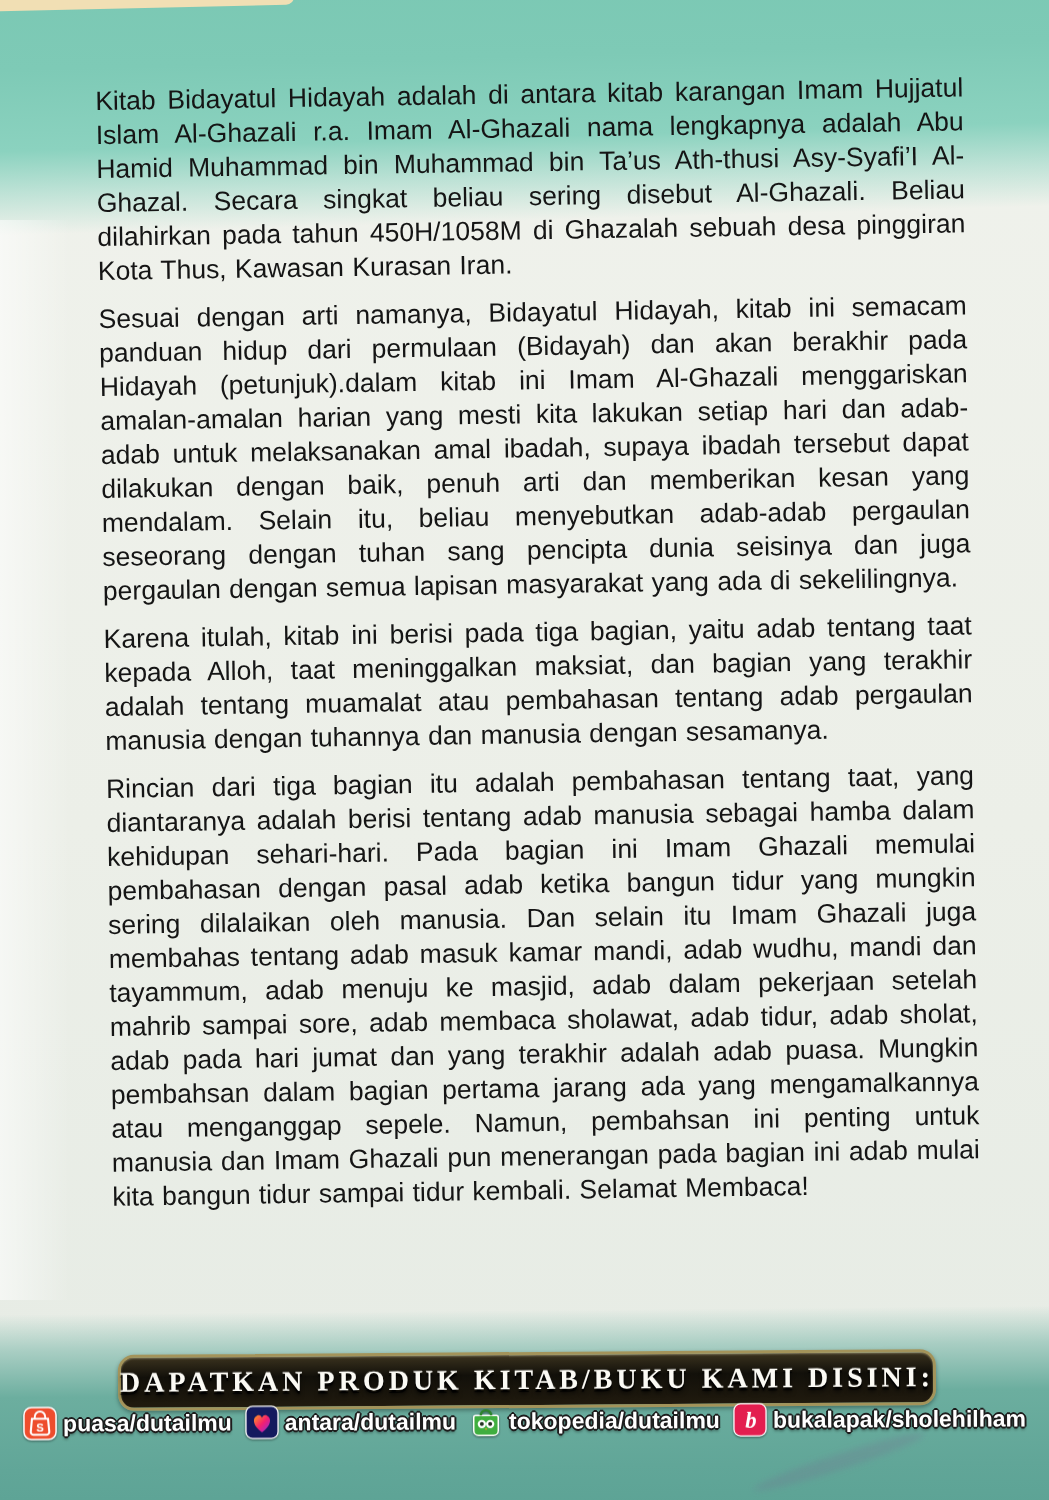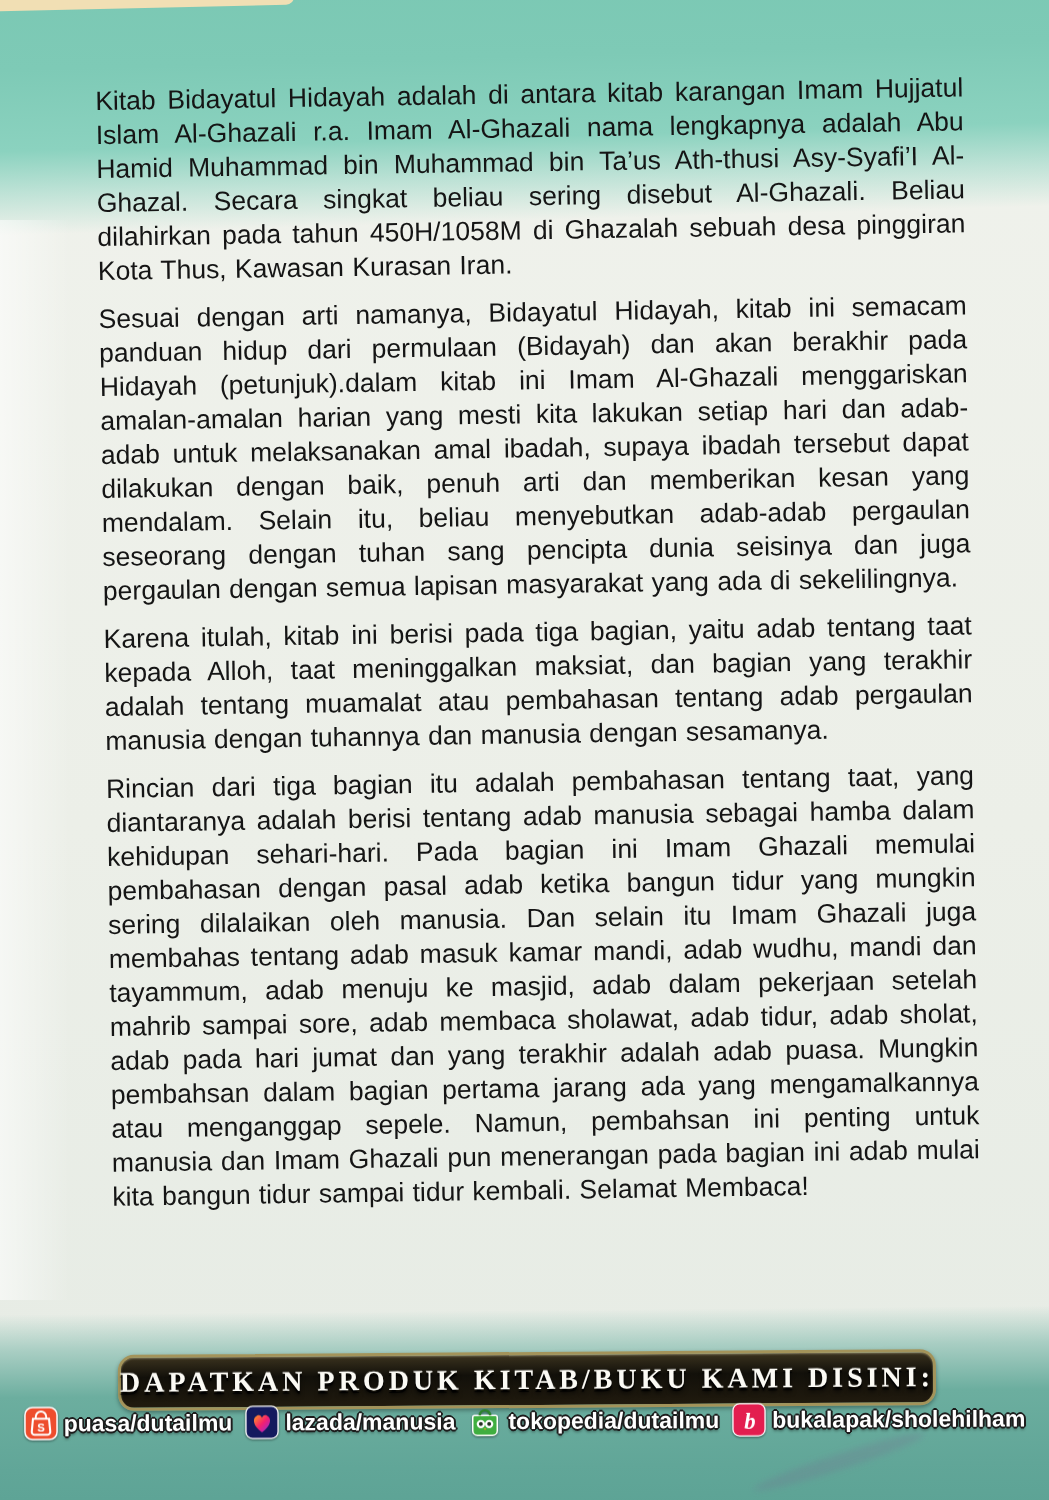--- a/index.html
+++ b/index.html
@@ -93,21 +93,21 @@
             <linearGradient id="lzg" x1="0" y1="0" x2="1" y2="1">
               <stop offset="0" stop-color="#ff9a1f"></stop>
               <stop offset="0.5" stop-color="#f5206e"></stop>
               <stop offset="1" stop-color="#8a2be2"></stop>
             </linearGradient>
           </defs>
           <rect x="1" y="1" width="34" height="34" rx="7" fill="#141a5e" stroke="#ffffff" stroke-width="1.4"></rect>
           <path d="M18 28.5 C 8.5 22 7.2 13.5 12.8 10.8 C 16.2 9.3 18 12.6 18 13.6 C 18 12.6 19.8 9.3 23.2 10.8 C 28.8 13.5 27.5 22 18 28.5 Z" fill="url(#lzg)"></path>
         </svg>
       </span>
-      <span class="store-label">lazada/manusia</span>
+      <span class="store-label">antara/dutailmu</span>
     </div>
 
     <div class="store">
       <span>
         <svg width="34" height="34" viewBox="0 0 36 36">
           <path d="M7 12 h22 a2 2 0 0 1 2 2 v14 a5 5 0 0 1 -5 5 h-16 a5 5 0 0 1 -5 -5 v-14 a2 2 0 0 1 2 -2 z" fill="#3fae3f" stroke="#ffffff" stroke-width="1.6"></path>
           <path d="M12.5 12 a5.5 5.5 0 0 1 11 0" fill="none" stroke="#2c842c" stroke-width="2.6"></path>
           <circle cx="13.6" cy="21" r="4.4" fill="#ffffff"></circle>
           <circle cx="22.4" cy="21" r="4.4" fill="#ffffff"></circle>
           <circle cx="13.6" cy="21" r="2.1" fill="#20321f"></circle>

